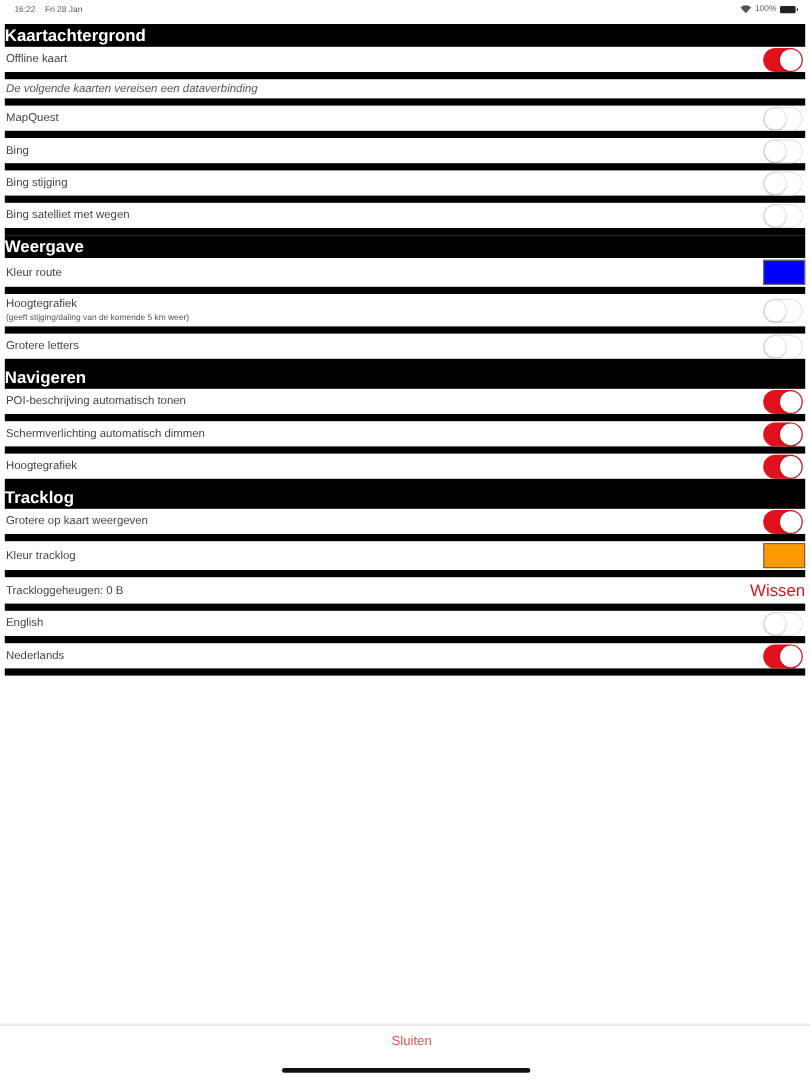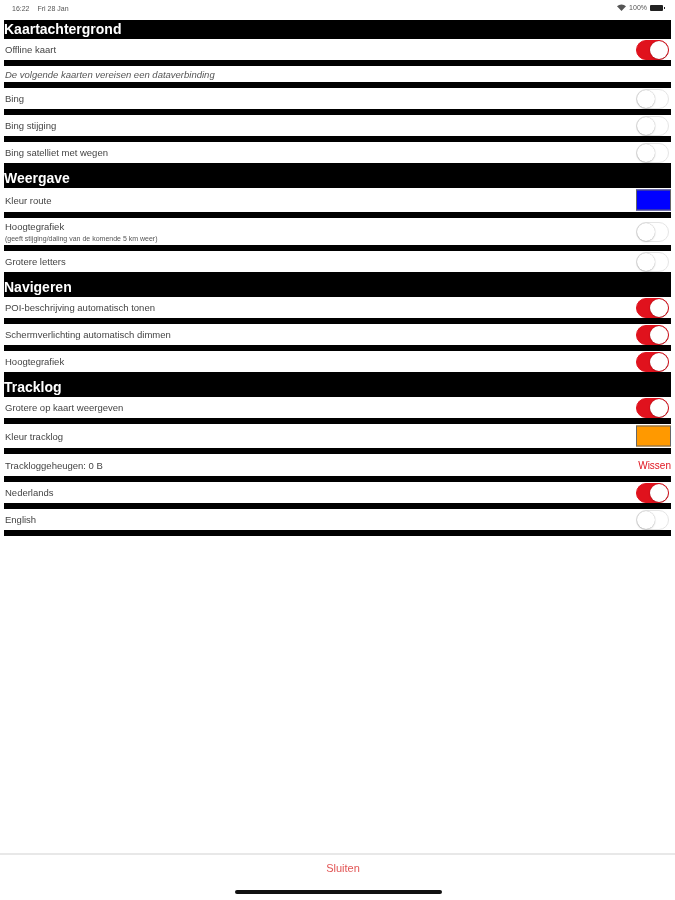--- a/index.html
+++ b/index.html
@@ -46,21 +46,21 @@
     }
     .toggle.on { background: #e0121d; border-color: #e0121d; }
     .toggle.on .knob { left: 13px; }
 
     .swatch {
       position: absolute; right: 0; top: 50%; transform: translateY(-50%);
       width: 35px; height: 21px; border: 1px solid #666;
     }
     .action-link {
       position: absolute; right: 0; top: 50%; transform: translateY(-50%);
-      font-size: 10px; color: #e0121d; text-align: center;
+      font-size: 14px; color: #e0121d; text-align: center;
     }
 
     .footer {
       position: absolute; left: 0; top: 853px; width: 675px; height: 47px;
       border-top: 2px solid #e8e8e8; background: #fff;
     }
     .footer .close-btn {
       display: block; text-align: center; margin-top: 7px;
       font-size: 11px; color: #e25555; margin-left: 11px;
     }
@@ -94,20 +94,26 @@
   <div class="row">
     <span class="label">Offline kaart</span>
     <div class="toggle on">
         <div class="knob"></div>
       </div>
   </div>
   <div class="row info">
     <span class="label">De volgende kaarten vereisen een dataverbinding</span>
   </div>
   <div class="row">
+    <span class="label">MapQuest</span>
+    <div class="toggle">
+        <div class="knob"></div>
+      </div>
+  </div>
+  <div class="row">
     <span class="label">Bing</span>
     <div class="toggle">
         <div class="knob"></div>
       </div>
   </div>
   <div class="row">
     <span class="label">Bing stijging</span>
     <div class="toggle">
         <div class="knob"></div>
       </div>
@@ -170,28 +176,28 @@
   <div class="row" style="height:30px">
     <span class="label">Kleur tracklog</span>
     <div class="swatch" style="background:#ff9900"></div>
   </div>
   <div class="row" style="height:28px">
     <span class="label">Trackloggeheugen: 0 B</span>
     <span class="action-link">Wissen</span>
   </div>
 
   <div class="row">
+    <span class="label">English</span>
+    <div class="toggle">
+        <div class="knob"></div>
+      </div>
+  </div>
+  <div class="row">
     <span class="label">Nederlands</span>
     <div class="toggle on">
-        <div class="knob"></div>
-      </div>
-  </div>
-  <div class="row">
-    <span class="label">English</span>
-    <div class="toggle">
         <div class="knob"></div>
       </div>
   </div>
 </div>
 
 <div class="footer">
   <span class="close-btn">Sluiten</span>
 </div>
 <div class="home-indicator"></div>
 

